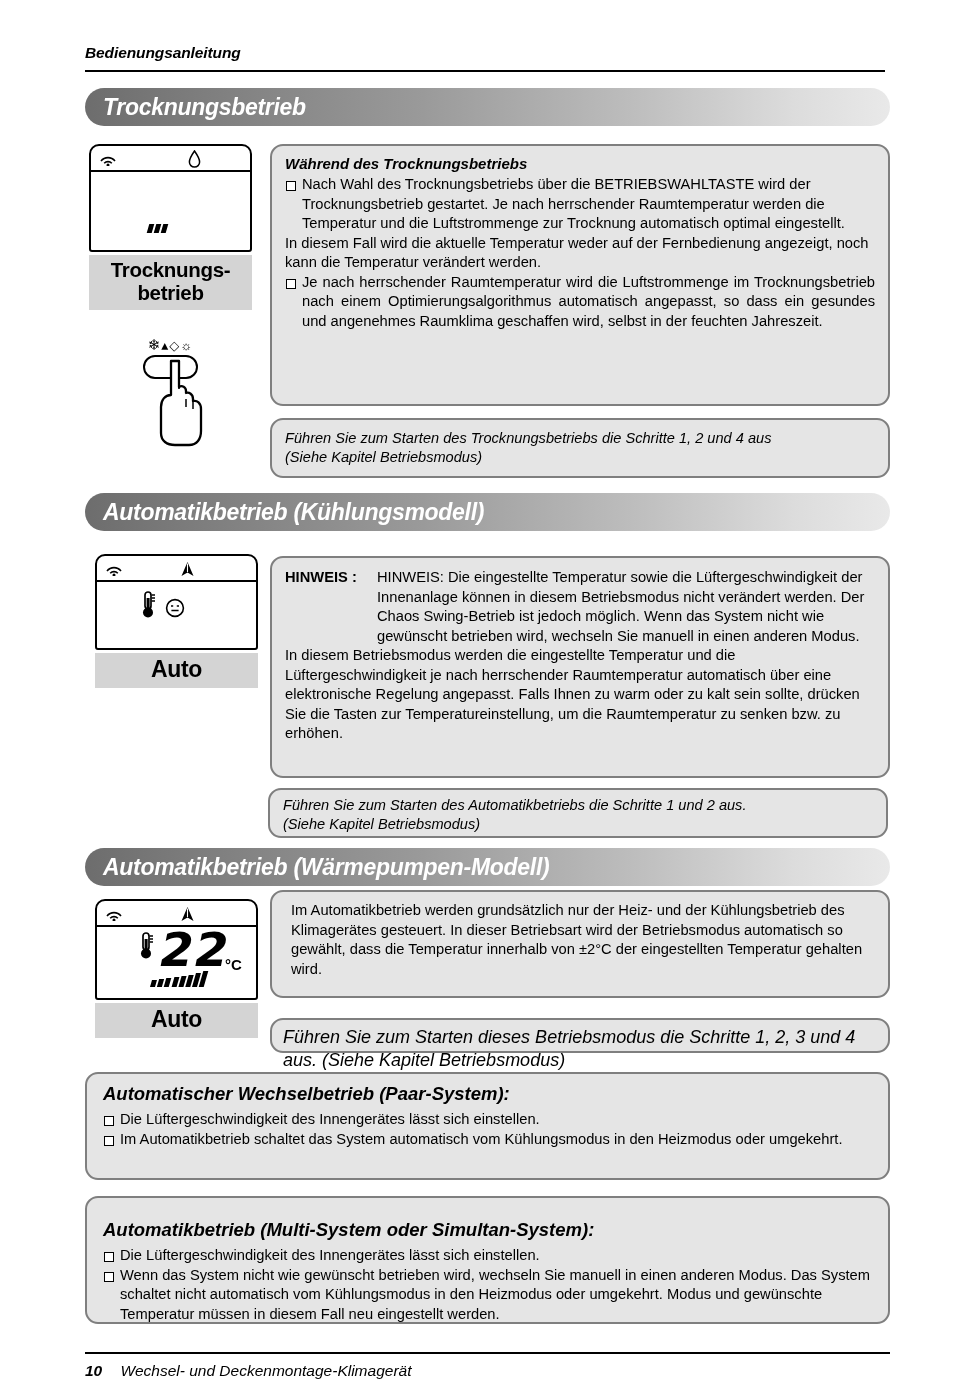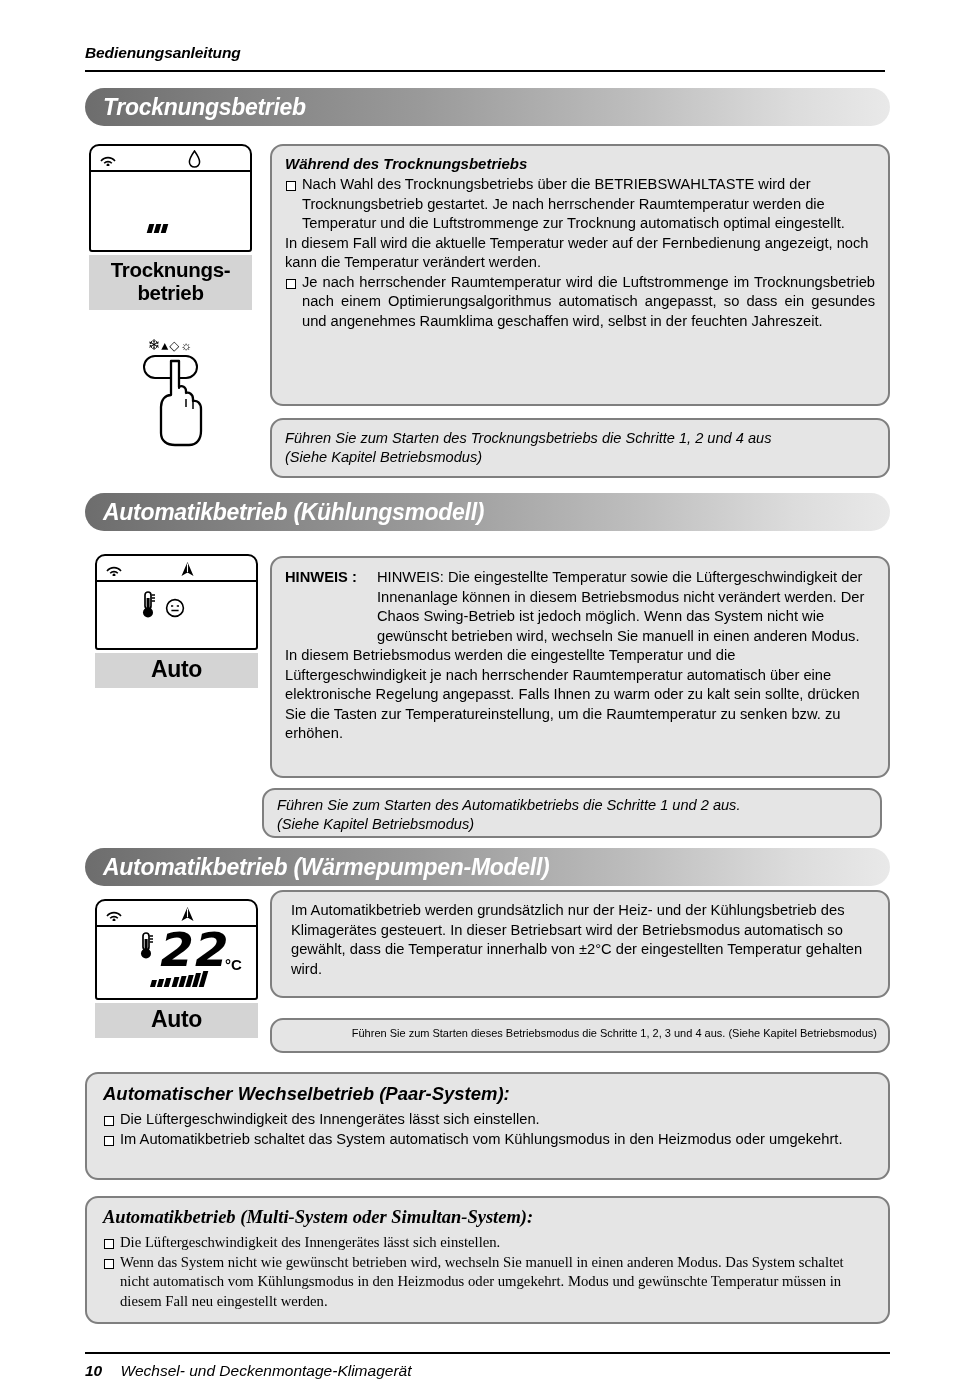--- a/index.html
+++ b/index.html
@@ -64,21 +64,21 @@
     border-radius: 13px;
     background: #e5e5e5;
   }
   .rbox .inner { padding: 9px 13px 9px 13px; }
 
   
   .t { font-size: 14.7px; line-height: 1.33; }
   .t.just { text-align: justify; }
   .bold-it { font-style: italic; font-weight: bold; font-size: 15px; }
   .ital { font-style: italic; font-size: 14.6px; line-height: 1.32; }
-  .ital-sm { font-size: 11px; line-height: 1.3; text-align: right; }
+  .ital-sm { font-style: italic; font-size: 18px; line-height: 1.3; }
 
   
   ul.bl { list-style: none; margin: 0; padding: 0; }
   ul.bl > li {
     position: relative;
     padding-left: 17px;
     margin: 0 0 0 0;
   }
   ul.bl > li::before {
     content: "";
@@ -279,21 +279,21 @@
   <div class="rbox" style="left:270px; top:556px; width:620px; height:222px;">
     <div class="inner">
       <div class="t hang" style="margin-top:1px;">
         <span class="tag">HINWEIS :</span>
         <span>HINWEIS: Die eingestellte Temperatur sowie die Lüftergeschwindigkeit der Innenanlage können in diesem Betriebsmodus nicht verändert werden. Der Chaos Swing-Betrieb ist jedoch möglich. Wenn das System nicht wie gewünscht betrieben wird, wechseln Sie manuell in einen anderen Modus.</span>
       </div>
       <div class="t">In diesem Betriebsmodus werden die eingestellte Temperatur und die Lüftergeschwindigkeit je nach herrschender Raumtemperatur automatisch über eine elektronische Regelung angepasst. Falls Ihnen zu warm oder zu kalt sein sollte, drücken Sie die Tasten zur Temperatureinstellung, um die Raumtemperatur zu senken bzw. zu erhöhen.</div>
     </div>
   </div>
 
-  <div class="rbox" style="left:262px; top:788px; width:620px; height:50px;">
+  <div class="rbox" style="left:268px; top:788px; width:620px; height:50px;">
     <div class="inner" style="padding:6px 13px;">
       <div class="ital">Führen Sie zum Starten des Automatikbetriebs die Schritte 1 und 2 aus.</div>
       <div class="ital">(Siehe Kapitel Betriebsmodus)</div>
     </div>
   </div>
 
   <div class="barwrap" style="top:848px;">
     <div class="bar">
       <span class="label">Automatikbetrieb (Wärmepumpen-Modell)</span>
     </div>
@@ -358,21 +358,21 @@
           <span class="t">Die Lüftergeschwindigkeit des Innengerätes lässt sich einstellen.</span>
         </li>
         <li>
           <span class="t">Im Automatikbetrieb schaltet das System automatisch vom Kühlungsmodus in den Heizmodus oder umgekehrt.</span>
         </li>
       </ul>
     </div>
   </div>
 
   <div class="rbox" style="left:85px; top:1196px; width:805px; height:128px;">
-    <div class="inner" style="padding:9px 16px;font-family:Liberation Serif, serif;">
+    <div class="inner" style="padding:21px 16px;">
       <div class="bold-it" style="font-size:18.5px; margin-bottom:5px;">Automatikbetrieb (Multi-System oder Simultan-System):</div>
       <ul class="bl">
         <li>
           <span class="t">Die Lüftergeschwindigkeit des Innengerätes lässt sich einstellen.</span>
         </li>
         <li>
           <span class="t">Wenn das System nicht wie gewünscht betrieben wird, wechseln Sie manuell in einen anderen Modus. Das System schaltet nicht automatisch vom Kühlungsmodus in den Heizmodus oder umgekehrt. Modus und gewünschte Temperatur müssen in diesem Fall neu eingestellt werden.</span>
         </li>
       </ul>
     </div>

